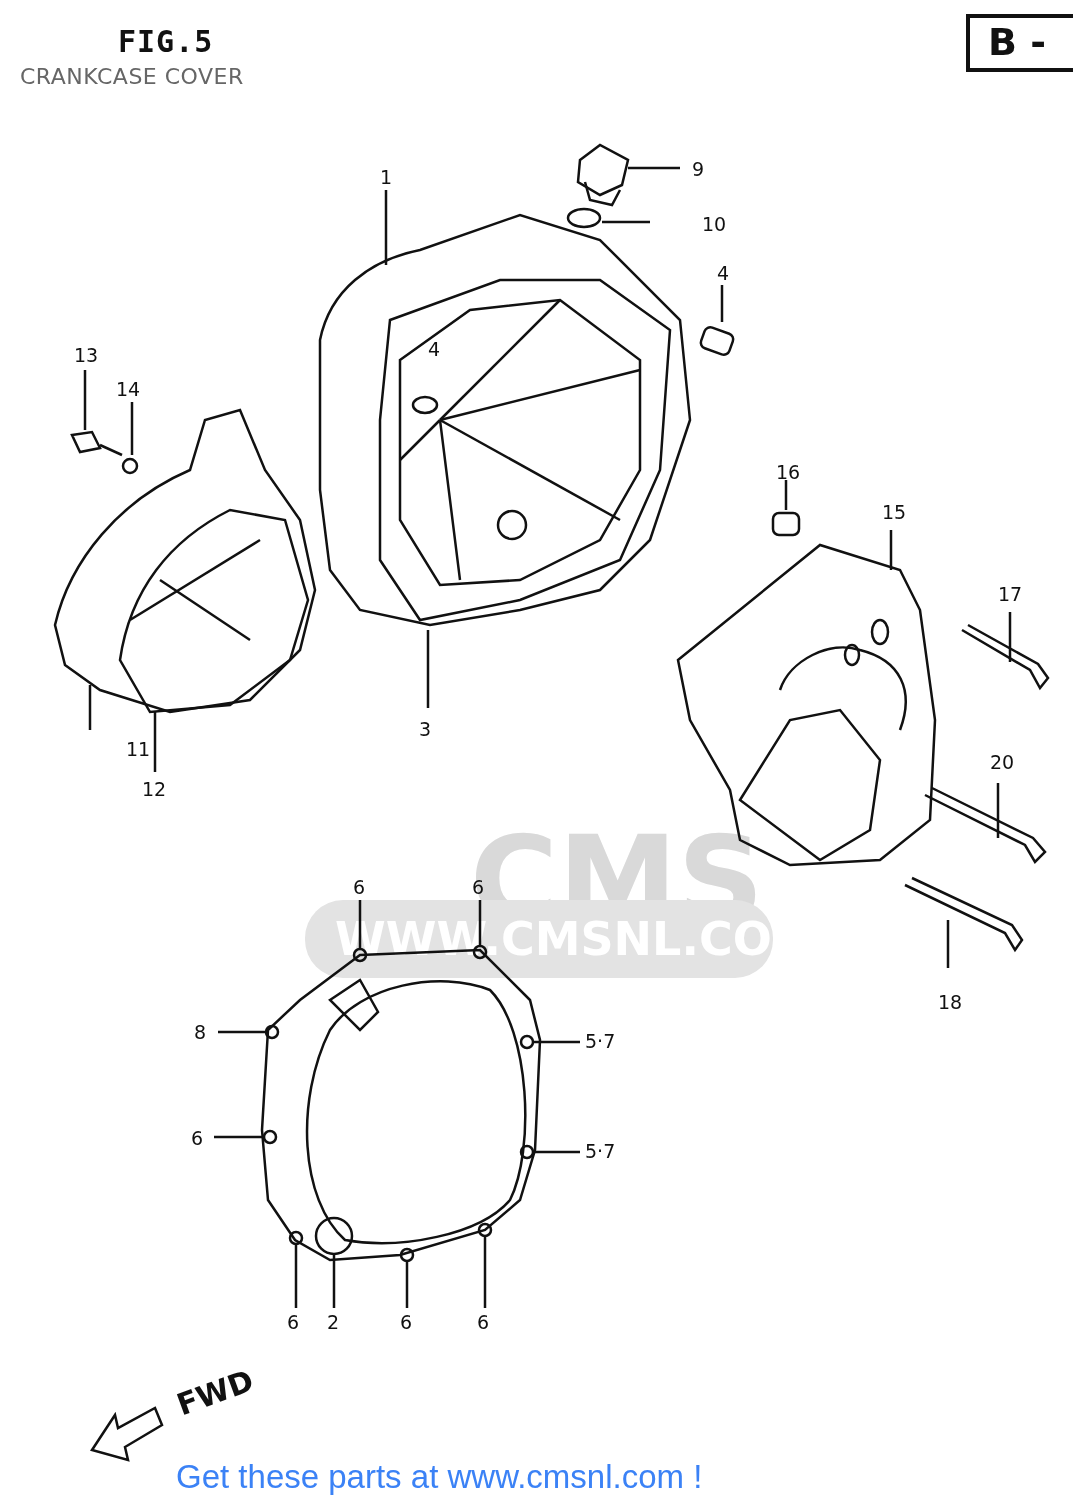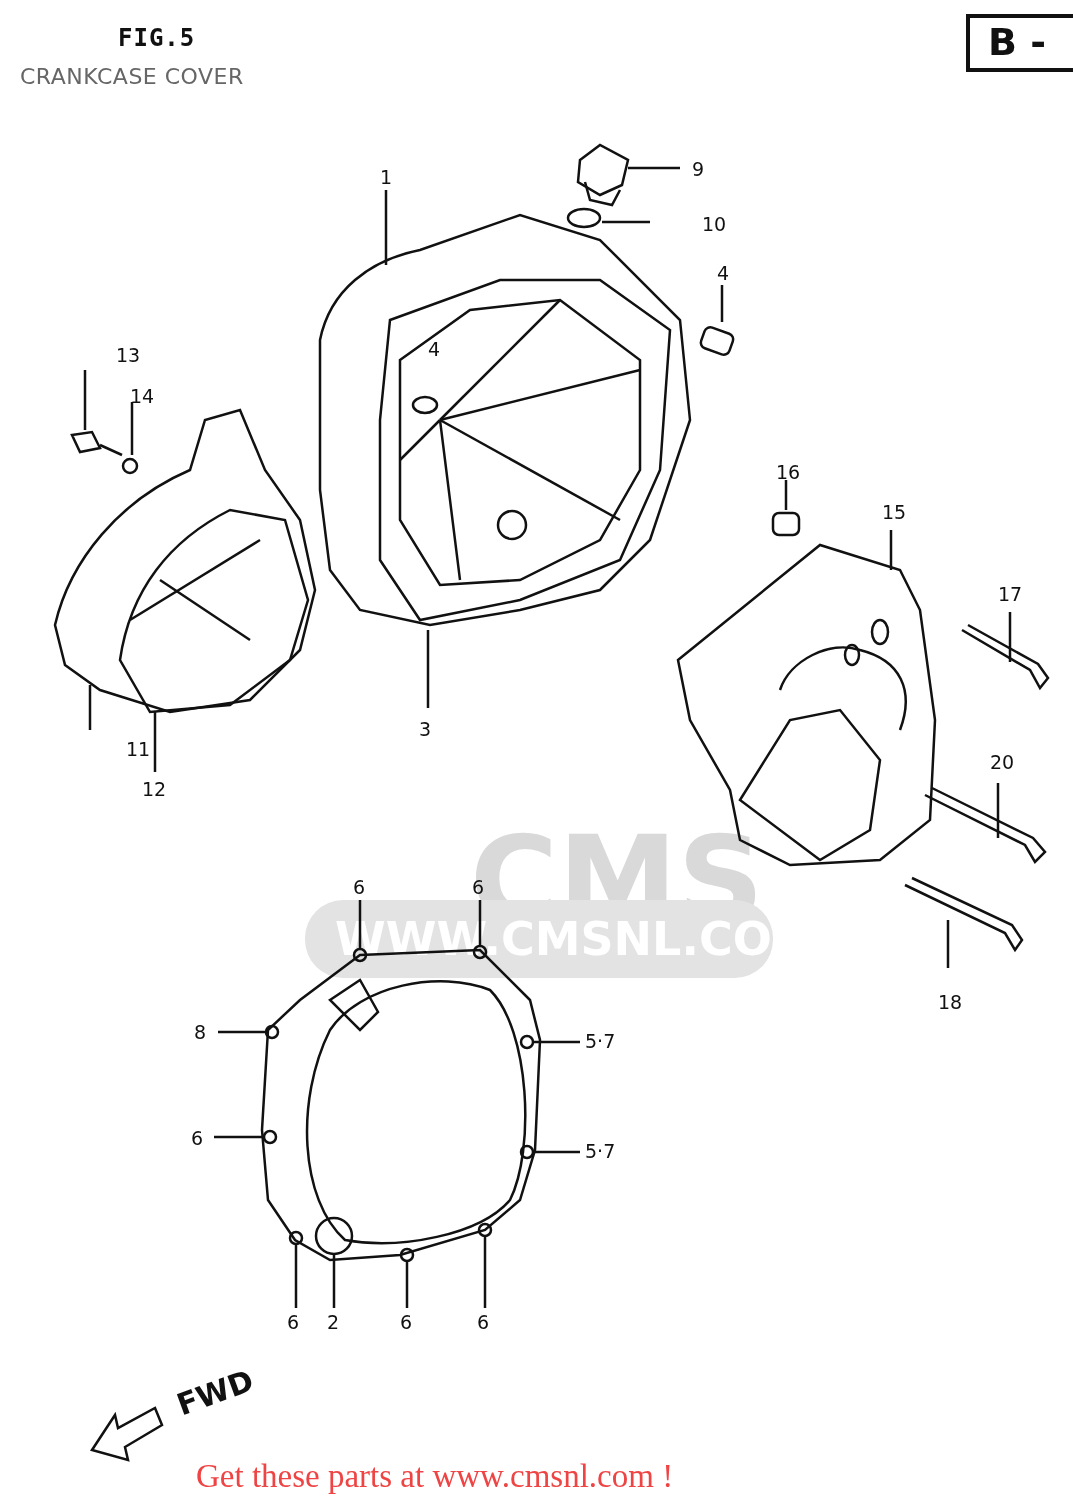--- a/index.html
+++ b/index.html
@@ -1,23 +1,23 @@
 <!DOCTYPE html>
 <html><head>
   <meta charset="utf-8">
   <style>
     html, body { margin: 0; padding: 0; background: #ffffff; }
     body { width: 1073px; height: 1500px; position: relative; overflow: hidden; font-family: "DejaVu Sans", sans-serif; }
     .page-title { position: absolute; left: 20px; top: 16px; font-family: "DejaVu Sans", sans-serif; font-size: 22px; color: #666666; letter-spacing: 0.5px; z-index: 5; margin-top: 48px; }
-    .fig-title { position: absolute; left: 118px; top: 24px; font-family: "DejaVu Sans Mono", monospace; font-weight: bold; font-size: 24px; color: #111; letter-spacing: 1px; z-index: 4; }
+    .fig-title { position: absolute; left: 118px; top: 24px; font-family: "DejaVu Sans Mono", monospace; font-weight: bold; font-size: 30px; color: #111; letter-spacing: 1px; z-index: 4; }
     .section-box { position: absolute; left: 966px; top: 14px; width: 130px; height: 58px; border: 4px solid #111; box-sizing: border-box; }
     .section-box span { position: absolute; left: 18px; top: 2px; font-family: "DejaVu Sans", sans-serif; font-weight: bold; font-size: 38px; color: #111; }
     .diagram { position: absolute; left: 0; top: 0; }
     .label { position: absolute; font-family: "DejaVu Sans", sans-serif; font-size: 19px; color: #111; line-height: 1; }
-    .footer { position: absolute; left: 176px; top: 1458px; font-family: Liberation Serif, serif; font-size: 33px; color: #ef4444; margin-left: 20px; }
+    .footer { position: absolute; left: 176px; top: 1458px; font-family: Liberation Sans, sans-serif; font-size: 33px; color: #3b82f6; }
     .wm { position: absolute; font-family: "DejaVu Sans", sans-serif; font-weight: bold; color: #d9d9d9; z-index: 0; }
   </style>
 </head>
 <body>
 
 <div class="wm" style="left:470px; top:810px; font-size:120px;">CMS</div>
 <div style="position:absolute; left:305px; top:900px; width:468px; height:78px; background:#e3e3e3; border-radius:38px; z-index:0;"></div>
 <div class="wm" style="left:335px; top:912px; font-size:46px; color:#ffffff; z-index:1;">WWW.CMSNL.COM</div>
 
 <div class="page-title">CRANKCASE COVER</div>
@@ -122,22 +122,22 @@
 </svg>
 
 <div class="label" style="left:176px; top:1378px; font-size:30px; font-weight:bold; transform:rotate(-20deg); z-index:3;">FWD</div>
 
 <div id="callouts" style="position:absolute; left:0; top:0; width:1073px; height:1500px; z-index:3;">
     <div class="label" style="left: 380px; top: 168px;">1</div>
     <div class="label" style="left: 692px; top: 160px;">9</div>
     <div class="label" style="left: 702px; top: 215px;">10</div>
     <div class="label" style="left: 717px; top: 264px;">4</div>
     <div class="label" style="left: 428px; top: 340px;">4</div>
-    <div class="label" style="left: 74px; top: 346px; margin-left: 42px;">13</div>
-    <div class="label" style="left: 130px; top: 380px; margin-top: 7px;">14</div>
+    <div class="label" style="left: 74px; top: 346px;">13</div>
+    <div class="label" style="left: 116px; top: 380px;">14</div>
     <div class="label" style="left: 776px; top: 463px;">16</div>
     <div class="label" style="left: 882px; top: 503px;">15</div>
     <div class="label" style="left: 998px; top: 585px; text-align: right;">17</div>
     <div class="label" style="left: 419px; top: 720px;">3</div>
     <div class="label" style="left: 78px; top: 740px; margin-left: 48px;">11</div>
     <div class="label" style="left: 142px; top: 780px;">12</div>
     <div class="label" style="left: 990px; top: 753px;">20</div>
     <div class="label" style="left: 353px; top: 878px;">6</div>
     <div class="label" style="left: 472px; top: 878px;">6</div>
     <div class="label" style="left: 938px; top: 977px; margin-top: 16px;">18</div>

